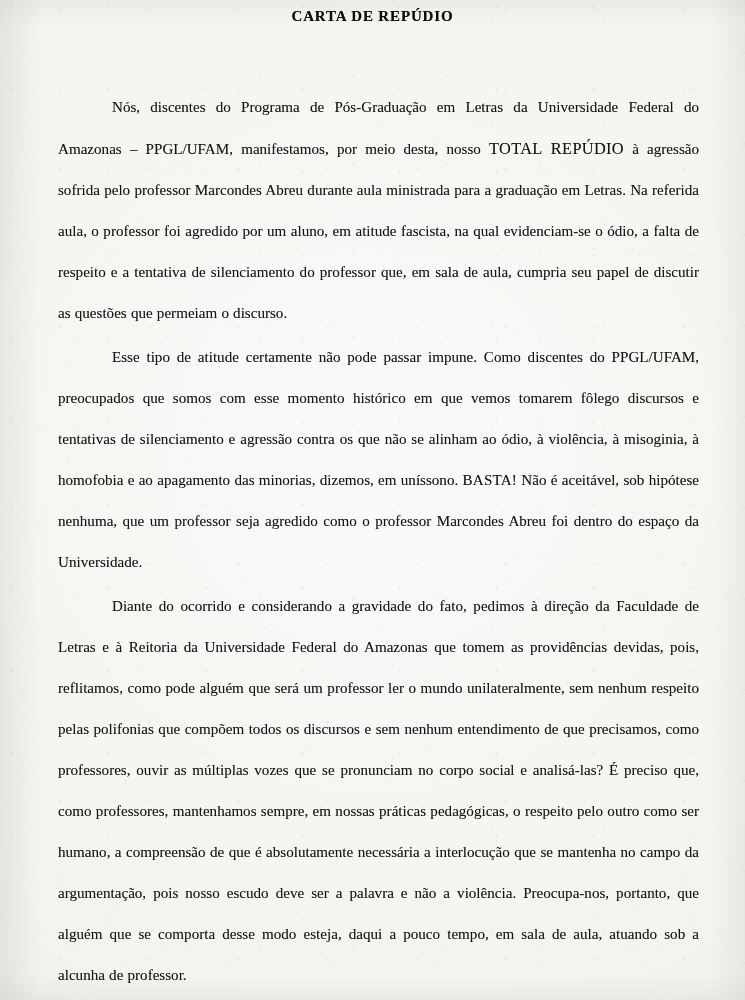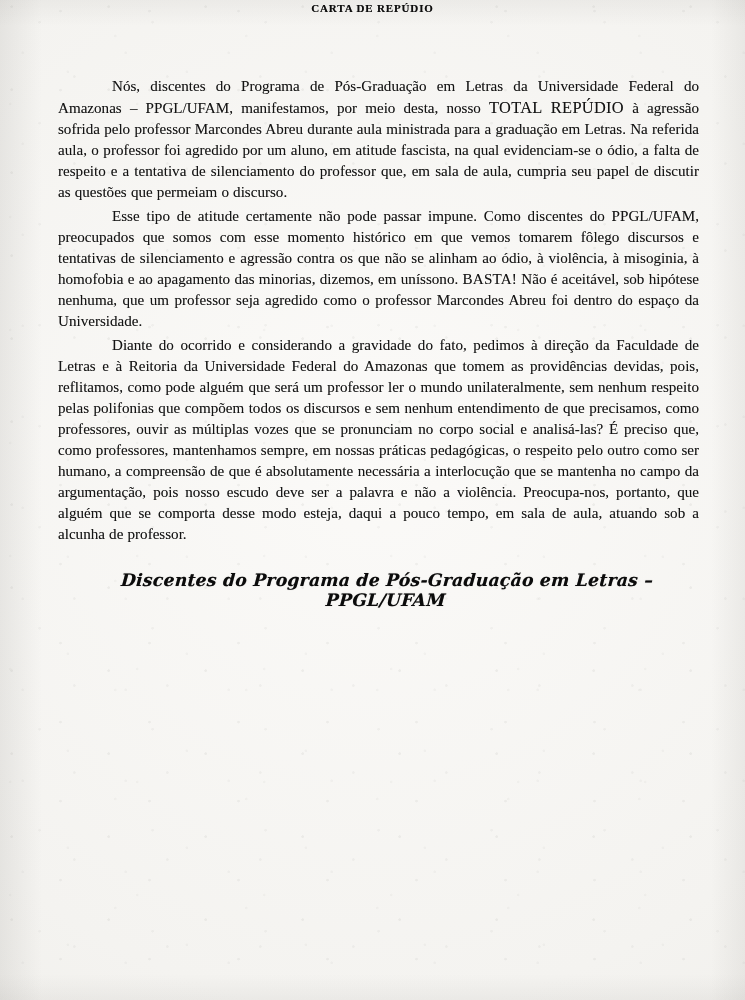--- a/index.html
+++ b/index.html
@@ -54,38 +54,38 @@
 
   .content {
     position: relative;
     z-index: 2;
     padding: 0;
   }
 
   .doc-title {
     text-align: center;
     font-weight: bold;
-    font-size: 11px;
+    font-size: 15px;
     letter-spacing: .85px;
-    margin: 2px 0 0 0;
+    margin: 8px 0 0 0;
     color: #0d0d0d;
     text-shadow: 0 0 .6px rgba(0,0,0,.55);
   }
 
   .body-text {
     margin: 0;
     padding: 62px 46px 0 58px;
   }
 
   p.para {
     margin: 0 0 3px 0;
     text-align: justify;
     text-justify: inter-word;
     font-size: 15.1px;
-    line-height: 21px;
+    line-height: 41px;
     text-indent: 54px;
     color: #141414;
     word-spacing: .4px;
     text-shadow: 0 0 .5px rgba(0,0,0,.32);
   }
 
   .emphasis-caps {
     font-size: 16.4px;
     letter-spacing: .3px;
   }

